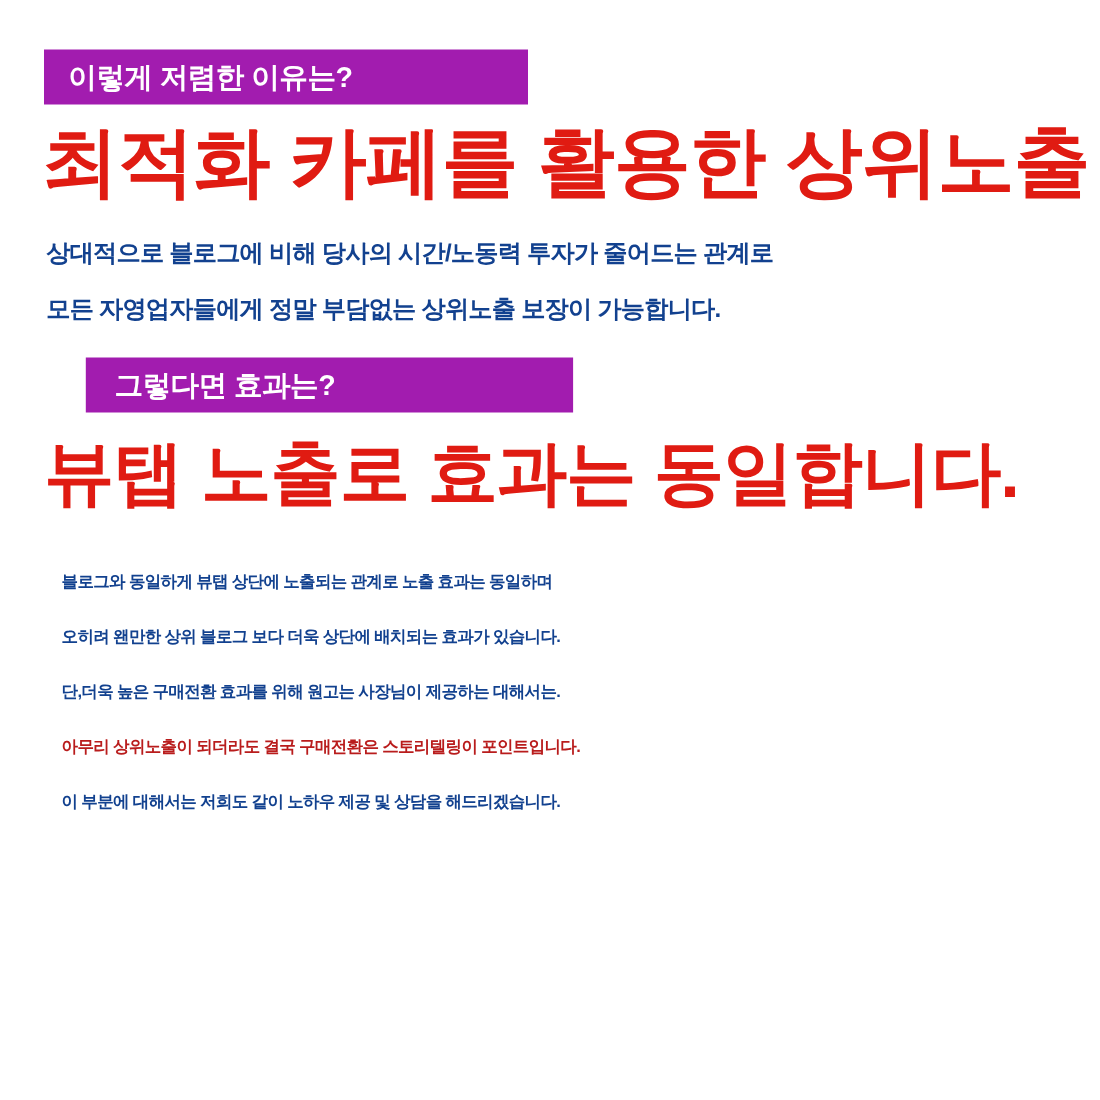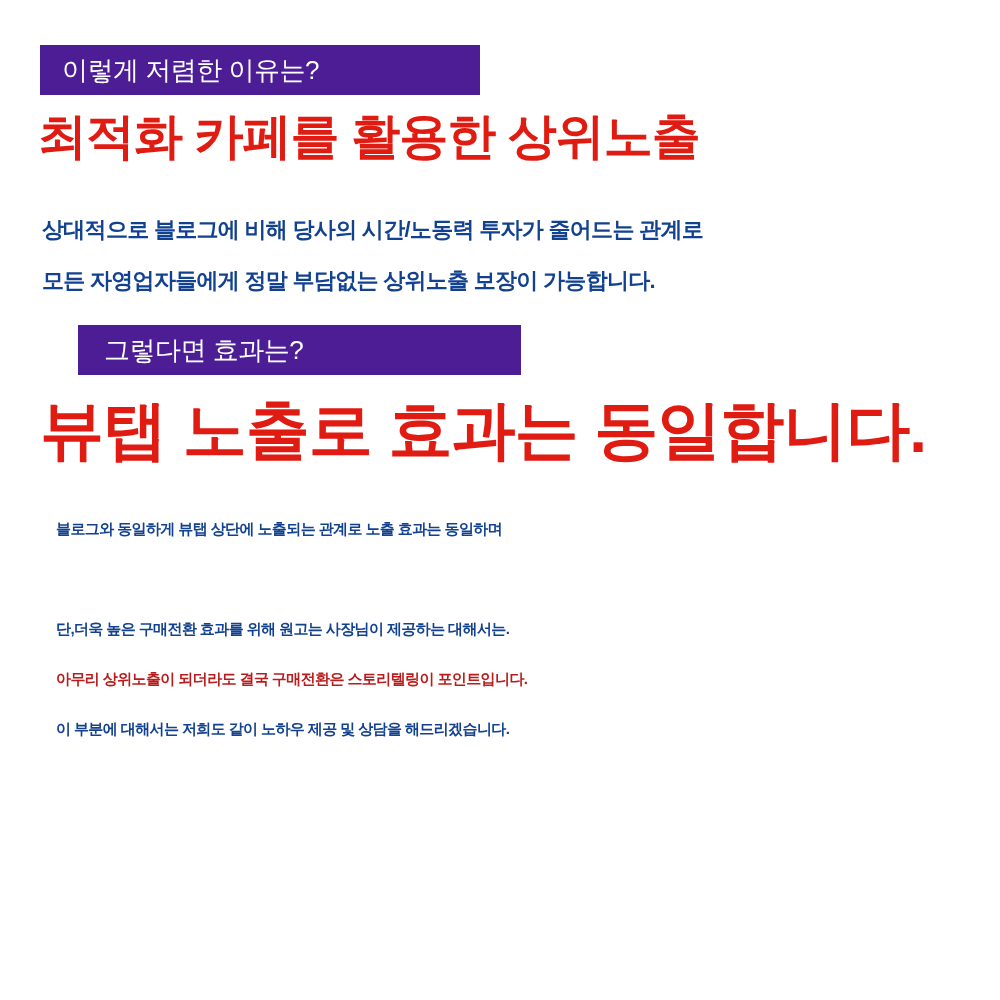--- a/index.html
+++ b/index.html
@@ -16,44 +16,44 @@
   .page {
     position: relative;
     width: 1000px;
     height: 1000px;
     box-sizing: border-box;
   }
 
   
   .badge {
     display: inline-block;
-    background: #4c1d95;
+    background: #a21caf;
     color: #ffffff;
-    font-weight: normal;
+    font-weight: bold;
     letter-spacing: -0.5px;
     white-space: nowrap;
   }
   .badge-1 {
     position: absolute;
     left: 40px;
     top: 45px;
     width: 440px;
     height: 50px;
     line-height: 50px;
     padding-left: 22px;
     box-sizing: border-box;
     font-size: 26px;
   }
   .headline-1 {
     position: absolute;
     left: 38px;
     top: 112px;
     width: 940px;
     color: #e01b12;
-    font-size: 49px;
+    font-size: 70px;
     font-weight: bold;
     letter-spacing: -1px;
     line-height: 1.0;
     white-space: nowrap;
   }
   .sub-line {
     position: absolute;
     color: #12418f;
     font-size: 22px;
     font-weight: bold;
@@ -119,20 +119,21 @@
   <div class="sub-line sub-1a">상대적으로 블로그에 비해 당사의 시간/노동력 투자가 줄어드는 관계로</div>
 
   <div class="sub-line sub-1b">모든 자영업자들에게 정말 부담없는 상위노출 보장이 가능합니다.</div>
 
   <div class="badge badge-2">그렇다면 효과는?</div>
 
   <div class="headline-2">뷰탭 노출로 효과는 동일합니다.</div>
 
   <div class="body-line bl-0">블로그와 동일하게 뷰탭 상단에 노출되는 관계로 노출 효과는 동일하며</div>
 
+  <div class="body-line bl-1">오히려 왠만한 상위 블로그 보다 더욱 상단에 배치되는 효과가 있습니다.</div>
 
   <div class="body-line bl-2">단,더욱 높은 구매전환 효과를 위해 원고는 사장님이 제공하는 대해서는.</div>
 
   <div class="body-line bl-3 accent">아무리 상위노출이 되더라도 결국 구매전환은 스토리텔링이 포인트입니다.</div>
 
   <div class="body-line bl-4">이 부분에 대해서는 저희도 같이 노하우 제공 및 상담을 해드리겠습니다.</div>
 
 </div>
 
 </body></html>

